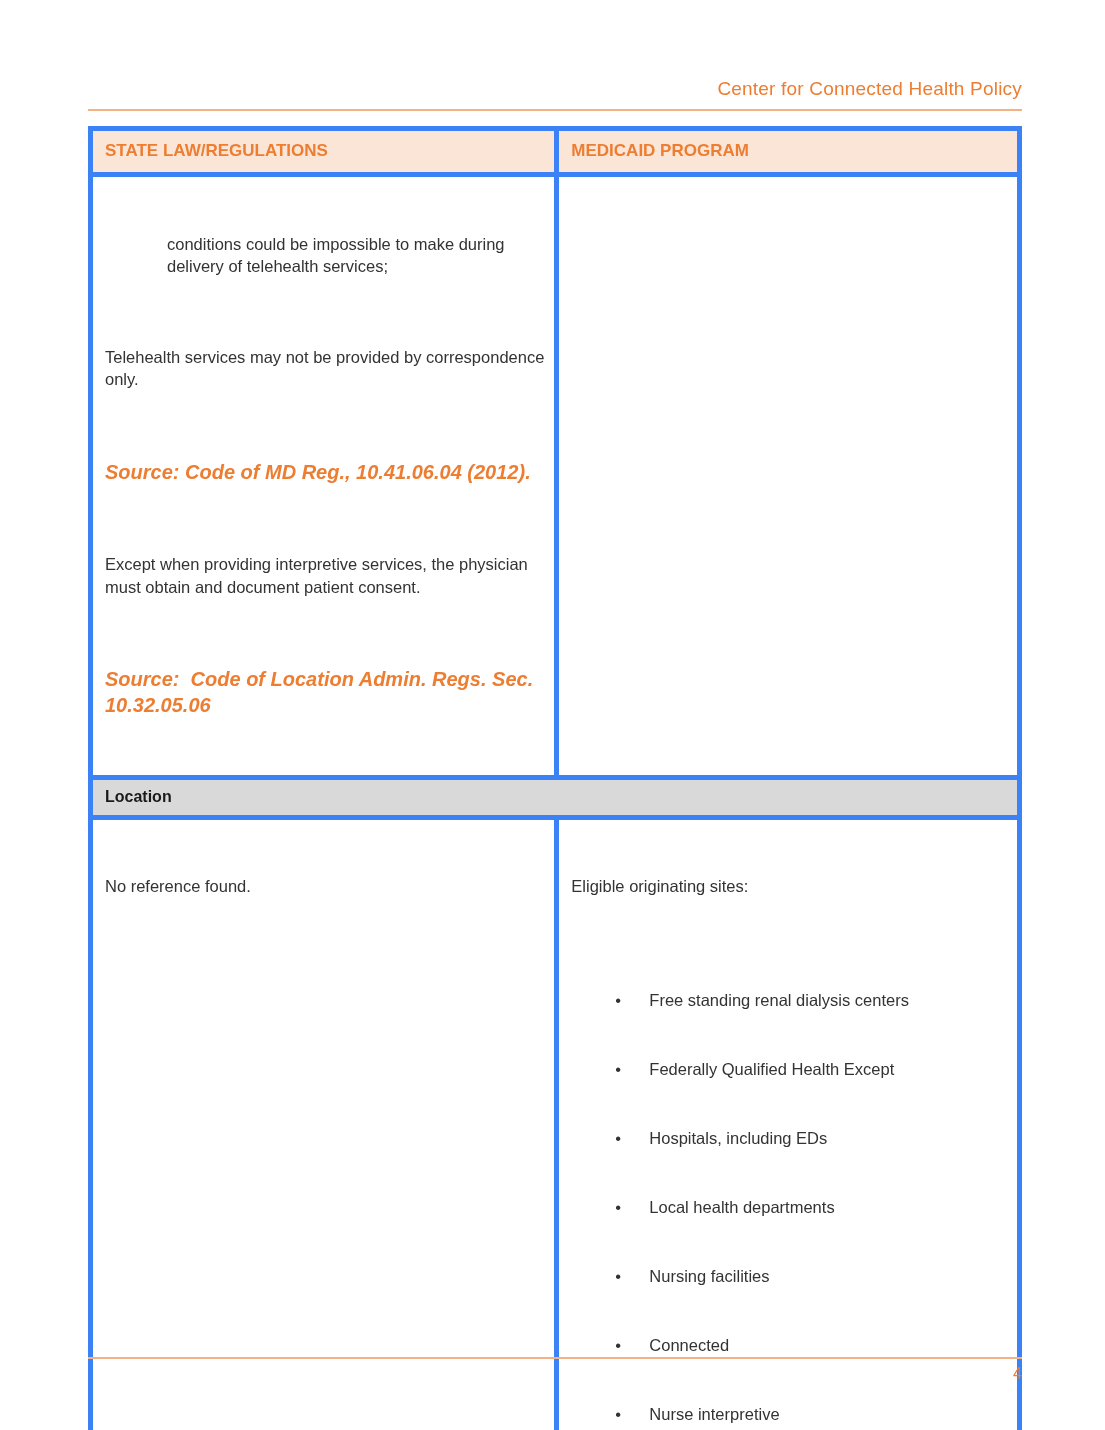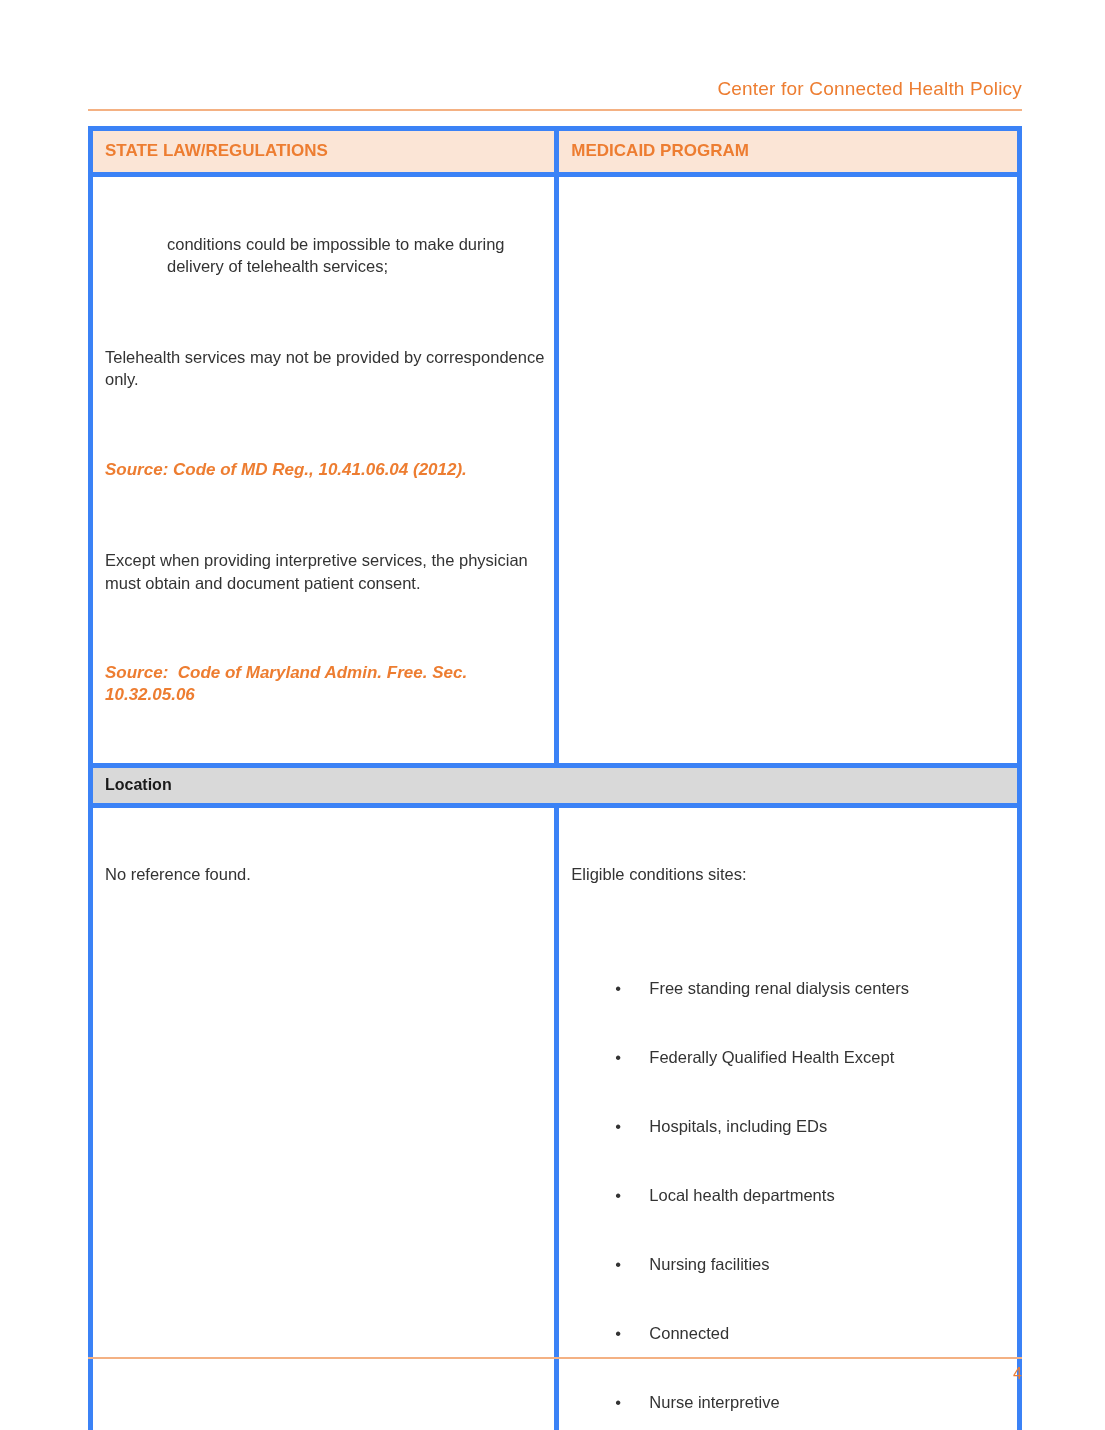--- a/index.html
+++ b/index.html
@@ -64,21 +64,21 @@
     padding: 6px 12px 7px 12px;
   }
   td p { margin: 0 0 22px 0; white-space: pre-wrap; }
   td p:last-child { margin-bottom: 0; }
   td p.tight { margin-bottom: 0; }
   p.indented { margin-left: 62px; }
   p.source {
     color: #ed7d31;
     font-weight: bold;
     font-style: italic;
-    font-size: 17px;
+    font-size: 20px;
     line-height: 1.33;
   }
   
   ul.bullets {
     list-style: none;
     margin: 0 0 22px 44px;
   }
   ul.bullets li {
     position: relative;
     padding-left: 34px;
@@ -129,35 +129,35 @@
       </tr>
     </thead>
     <tbody>
 
       <tr>
         <td class="row1-left-cell">
           <p class="indented">conditions could be impossible to make during delivery of telehealth services;</p>
           <p>Telehealth services may not be provided by correspondence only.</p>
           <p class="source">Source: Code of MD Reg., 10.41.06.04 (2012).</p>
           <p>Except when providing interpretive services, the physician must obtain and document patient consent.</p>
-          <p class="source">Source:  Code of Maryland Admin. Free. Sec. 10.32.05.06</p>
+          <p class="source">Source:  Code of Location Admin. Regs. Sec. 10.32.05.06</p>
         </td>
         <td></td>
       </tr>
 
       <tr class="section-row">
         <td colspan="2">Location</td>
       </tr>
 
       <tr>
         <td>
           <p>No reference found.</p>
         </td>
         <td>
-          <p class="tight">Eligible conditions sites:</p>
+          <p class="tight">Eligible originating sites:</p>
           <ul class="bullets">
             <li>Free standing renal dialysis centers</li>
             <li>Federally Qualified Health Except</li>
             <li>Hospitals, including EDs</li>
             <li>Local health departments</li>
             <li>Nursing facilities</li>
             <li>Connected</li>
             <li>Nurse interpretive</li>
             <li>Nurse midwives</li>
           </ul>

